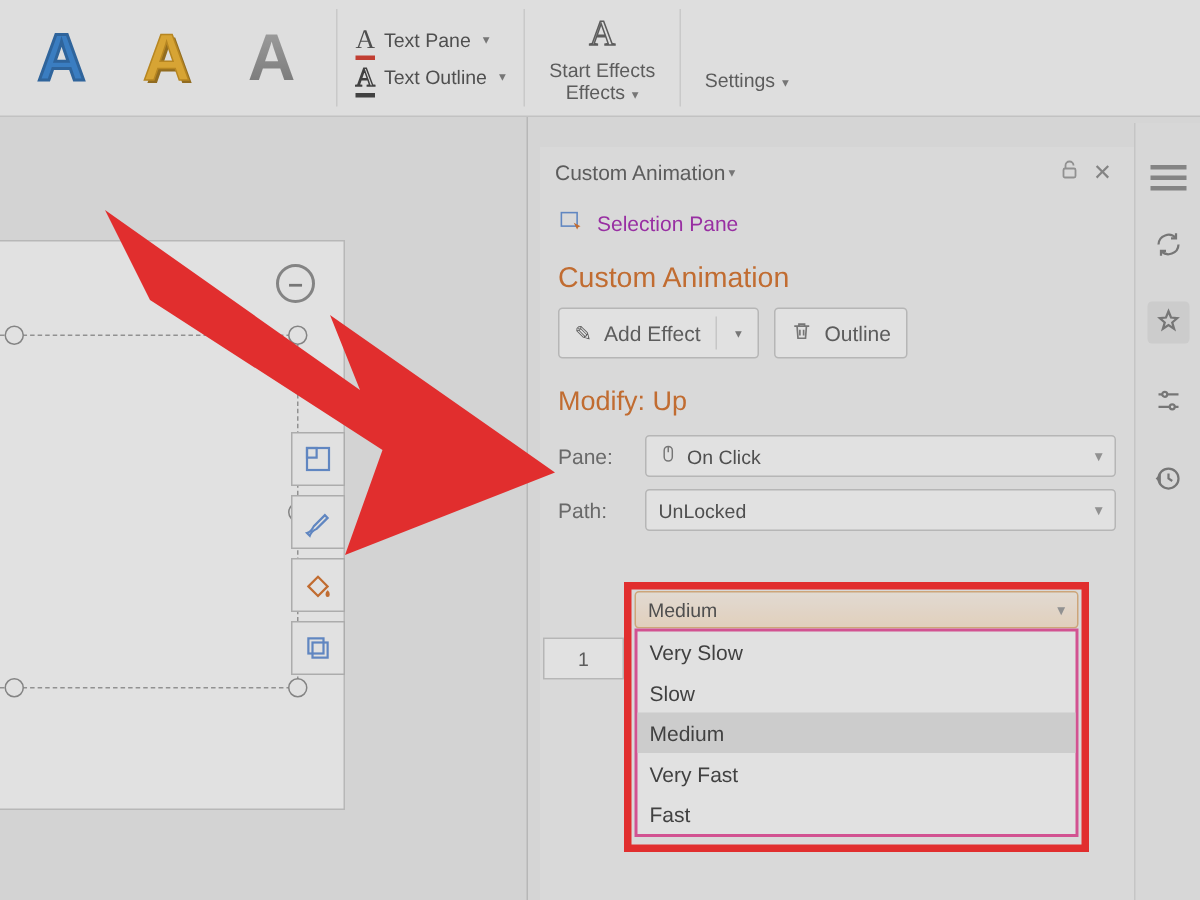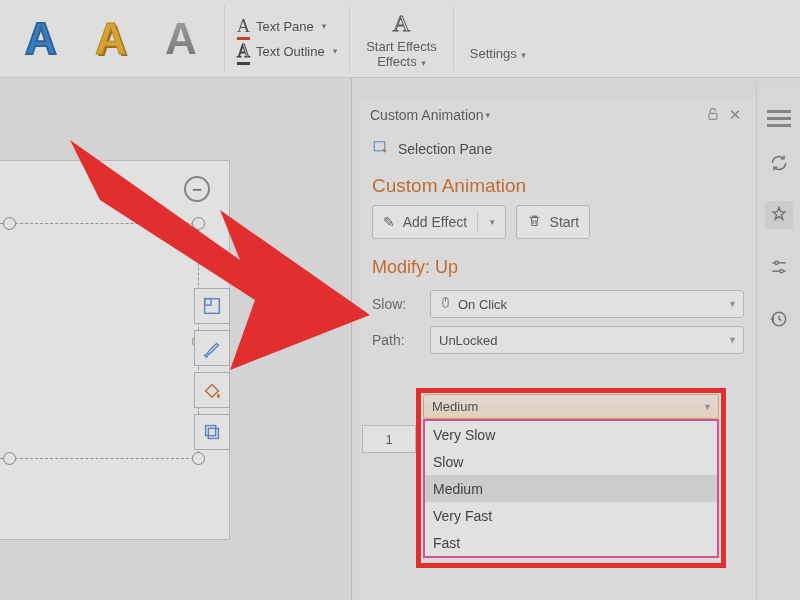--- a/index.html
+++ b/index.html
@@ -29,21 +29,21 @@
 .minus{position:absolute;right:-12px;top:-48px;width:26px;height:26px;border:2px solid #888;border-radius:50%;display:flex;align-items:center;justify-content:center;background:#fff;font-size:18px;color:#777;font-weight:bold}
 .sidetools{position:absolute;right:-32px;top:64px;display:flex;flex-direction:column;gap:6px}
 .tool{width:36px;height:36px;border:1px solid #bcbcbc;background:#fff;display:flex;align-items:center;justify-content:center;font-size:18px;color:#2a7fd6}
 .tool svg{width:22px;height:22px}
 
 
 .panel{position:absolute;left:360px;top:98px;width:396px;bottom:0;background:#f5f5f5}
 .panel-hd{height:34px;display:flex;align-items:center;padding:0 10px;font-size:14px;color:#555}
 .panel-hd .sp{flex:1}
 .panel-hd .ic{width:22px;text-align:center;color:#888;font-size:15px;cursor:pointer}
-.selpane{display:flex;align-items:center;gap:8px;padding:6px 12px 14px;font-size:14px;color:#404040}
+.selpane{display:flex;align-items:center;gap:8px;padding:6px 12px 14px;font-size:14px;color:#a21caf}
 .sec-title{padding:2px 12px 8px;font-size:19px;color:#d66a1e}
 .addremove{display:flex;gap:10px;padding:0 12px 16px}
 .btn{height:34px;border:1px solid #c8c8c8;background:#fff;border-radius:3px;display:flex;align-items:center;padding:0 10px;gap:8px;font-size:14px;color:#555;cursor:pointer}
 .btn .sep{width:1px;height:22px;background:#ddd;margin:0 2px}
 .modrow{display:flex;align-items:center;padding:4px 12px;gap:8px}
 .modrow .lbl{width:50px;font-size:14px;color:#666}
 .combo{flex:1;height:28px;border:1px solid #c8c8c8;background:#fff;border-radius:3px;display:flex;align-items:center;padding:0 8px;font-size:13px;color:#444;position:relative}
 .combo .dd{position:absolute;right:6px;color:#999;font-size:9px}
 .combo.active{background:linear-gradient(#fff6ec,#ffe9d0);border-color:#e6b37a}
 
@@ -178,26 +178,26 @@
       <span>Add Effect</span>
       <span class="sep"></span>
         <span class="caret">▾</span>
     </div>
     <div class="btn">
       <span>
         <svg width="15" height="15" viewBox="0 0 24 24" fill="none" stroke="#777" stroke-width="1.8">
             <path d="M4 7h16M9 7V5h6v2M7 7l1 13h8l1-13M10 11v6M14 11v6"></path>
           </svg>
       </span>
-      <span>Start</span>
+      <span>Outline</span>
     </div>
   </div>
   <div class="sec-title" style="font-size:18px">Modify: Up</div>
   <div class="modrow">
-    <div class="lbl">Slow:</div>
+    <div class="lbl">Pane:</div>
     <div class="combo">
       <span style="margin-right:6px">
         <svg width="13" height="13" viewBox="0 0 24 24" fill="none" stroke="#777" stroke-width="1.8">
             <rect x="7" y="3" width="10" height="18" rx="5"></rect>
             <line x1="12" y1="3" x2="12" y2="10"></line>
           </svg>
       </span>
       <span>On Click</span>
       <span class="dd">▼</span>
     </div>

